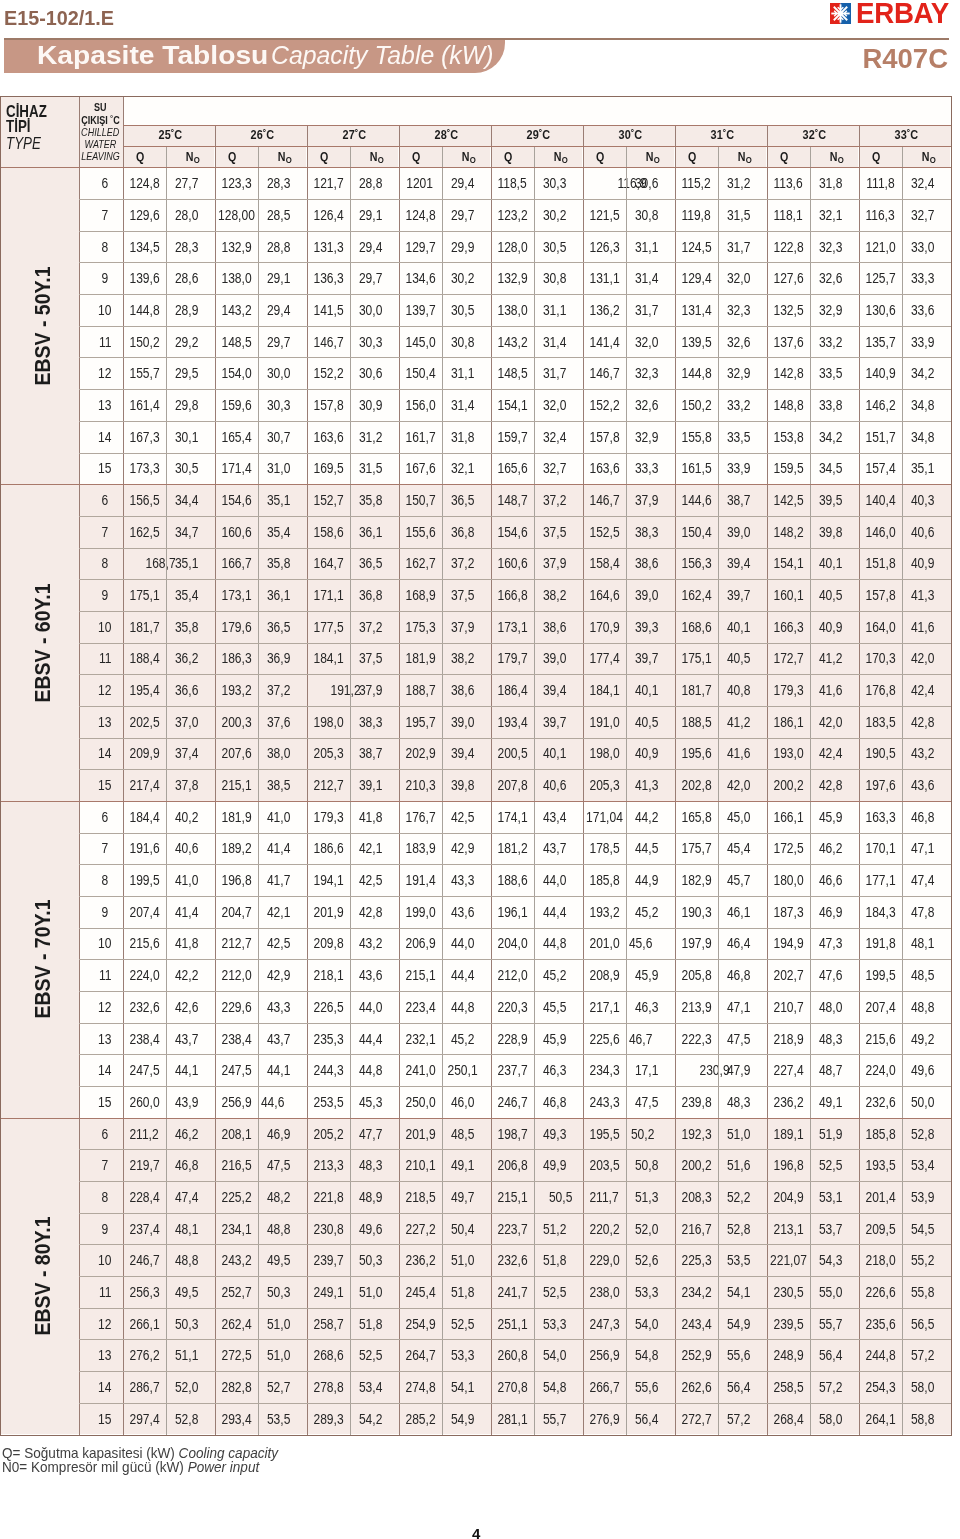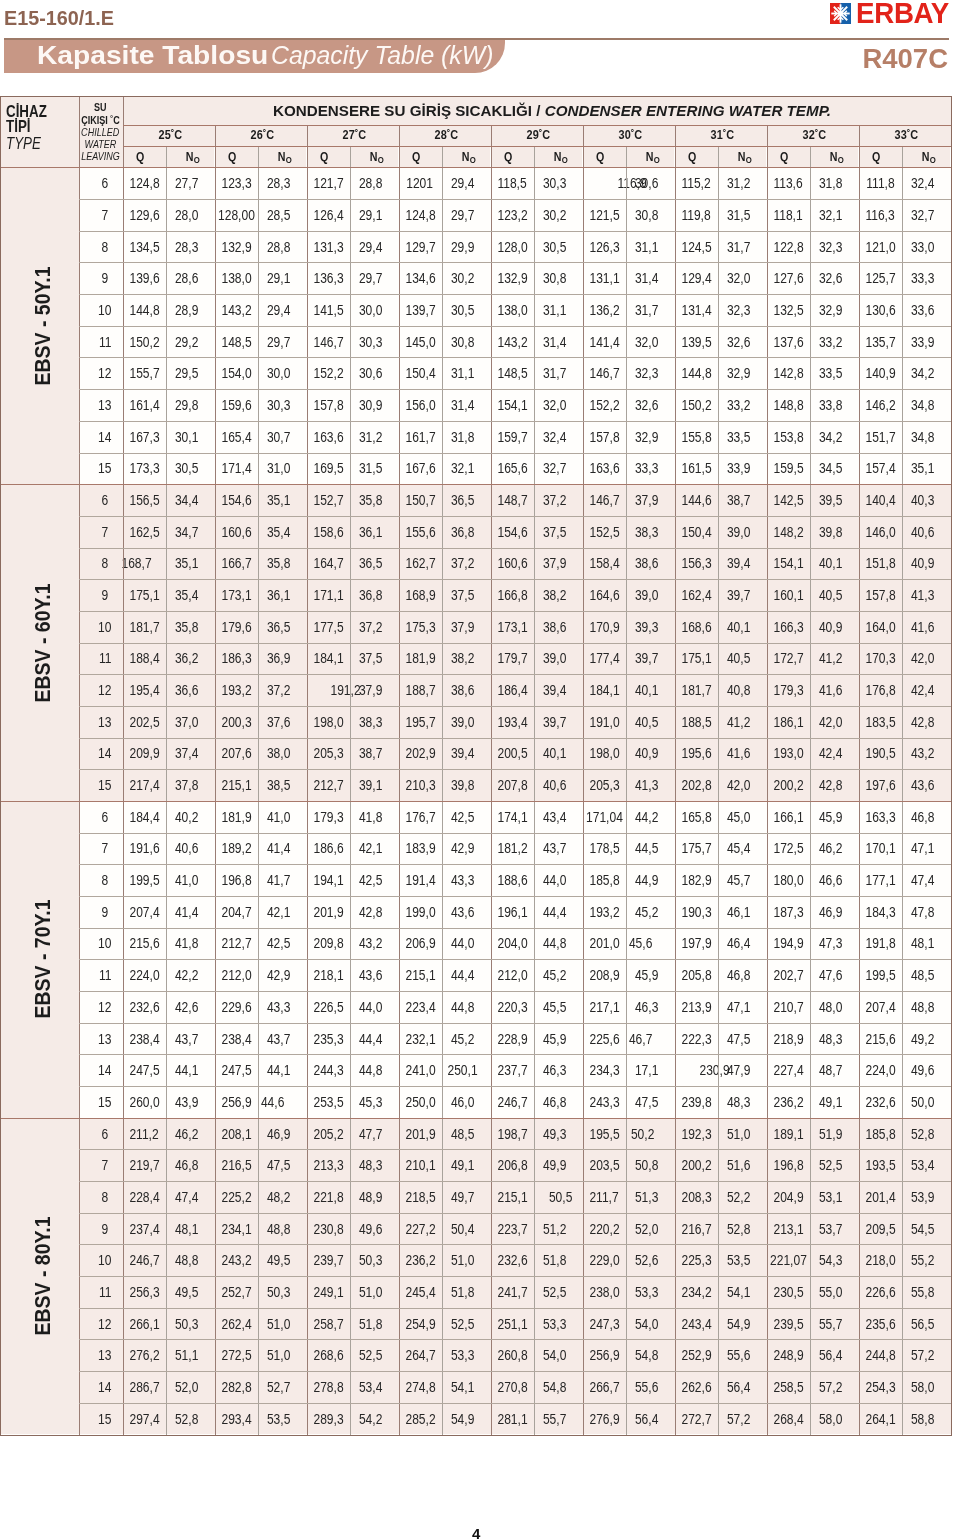--- a/index.html
+++ b/index.html
@@ -86,21 +86,21 @@
   
   .vline { position:absolute; top:0; width:1px; background:#9a7d74; }
   .vline.light { background:#a8a29b; }
   .hline { position:absolute; left:0; width:950px; height:1px; background:#b1a79d; }
   .hline.strong { background:#a8786a; }
 </style>
 </head>
 <body>
 
 <div class="page">
-<div class="doccode">E15-160/1.E</div>
+<div class="doccode">E15-102/1.E</div>
 <div class="logo">
   <span class="logo-mark"><svg viewBox="0 0 40 40" width="21" height="21">
           <rect x="0" y="0" width="20" height="40" fill="#e2231a"></rect>
           <rect x="20" y="0" width="20" height="40" fill="#1660aa"></rect>
           <g fill="none" stroke="#ffffff" stroke-width="3.6" stroke-linecap="butt">
             <line x1="20" y1="2.5" x2="20" y2="37.5"></line>
             <line x1="2.5" y1="20" x2="37.5" y2="20"></line>
             <line x1="7.2" y1="7.2" x2="32.8" y2="32.8"></line>
             <line x1="32.8" y1="7.2" x2="7.2" y2="32.8"></line>
           </g>
@@ -124,23 +124,20 @@
  <div class="l1"><span class="cond">CİHAZ</span></div>
  <div class="l2"><span class="cond">TİPİ</span></div>
  <div class="l3"><span class="cond">TYPE</span></div>
 </div>
 <div class="cellbase h-cw">
  <div class="b"><span>SU</span></div>
  <div class="b"><span>ÇIKIŞI ˚C</span></div>
  <div class="i"><span>CHILLED</span></div>
  <div class="i"><span>WATER</span></div>
  <div class="i"><span>LEAVING</span></div>
-</div>
-<div class="cellbase h-cond">
- <span>KONDENSERE SU GİRİŞ SICAKLIĞI /</span>&nbsp;<span class="en">CONDENSER ENTERING WATER TEMP.</span>
 </div>
 <div class="cellbase h-temp" style="left:122.00px;width:92.00px">
         <span>25˚C</span>
       </div>
 <div class="cellbase h-temp" style="left:214.00px;width:92.00px">
         <span>26˚C</span>
       </div>
 <div class="cellbase h-temp" style="left:306.00px;width:92.00px">
         <span>27˚C</span>
       </div>
@@ -939,21 +936,21 @@
             <span>146,0</span>
           </div>
   <div class="dcell" style="left:823.10px;width:48.90px;padding-right:7px">
             <span>40,6</span>
           </div>
  </div>
  <div class="drow" style="top:63.35px;height:31.68px">
   <div class="dcell" style="left:0;width:44.00px;padding-left:9px">
             <span>8</span>
           </div>
-  <div class="dcell" style="left:36px;width:43.10px">
+  <div class="dcell" style="left:60px;width:43.10px">
             <span>168,7</span>
           </div>
   <div class="dcell" style="left:87.10px;width:48.90px;padding-right:7px">
             <span>35,1</span>
           </div>
   <div class="dcell" style="left:136.00px;width:43.10px">
             <span>166,7</span>
           </div>
   <div class="dcell" style="left:179.10px;width:48.90px;padding-right:7px">
             <span>35,8</span>
@@ -2660,14 +2657,18 @@
 <div class="hline" style="top:1052.90px;left:78.00px;width:872.00px"></div>
 <div class="hline" style="top:1084.58px;left:78.00px;width:872.00px"></div>
 <div class="hline" style="top:1116.26px;left:78.00px;width:872.00px"></div>
 <div class="hline" style="top:1147.93px;left:78.00px;width:872.00px"></div>
 <div class="hline" style="top:1179.61px;left:78.00px;width:872.00px"></div>
 <div class="hline" style="top:1211.29px;left:78.00px;width:872.00px"></div>
 <div class="hline" style="top:1242.97px;left:78.00px;width:872.00px"></div>
 <div class="hline" style="top:1274.64px;left:78.00px;width:872.00px"></div>
 <div class="hline" style="top:1306.32px;left:78.00px;width:872.00px"></div>
 </div>
+<div class="footnotes">
+ <div><span class="w"><span>Q=</span> <span>Soğutma kapasitesi (kW)</span> <span class="en">Cooling capacity</span></span></div>
+ <div><span class="w"><span>N0=</span> <span>Kompresör mil gücü (kW)</span> <span class="en">Power input</span></span></div>
+</div>
 <div class="pagenum">4</div>
 </div>
 
 </body></html>

